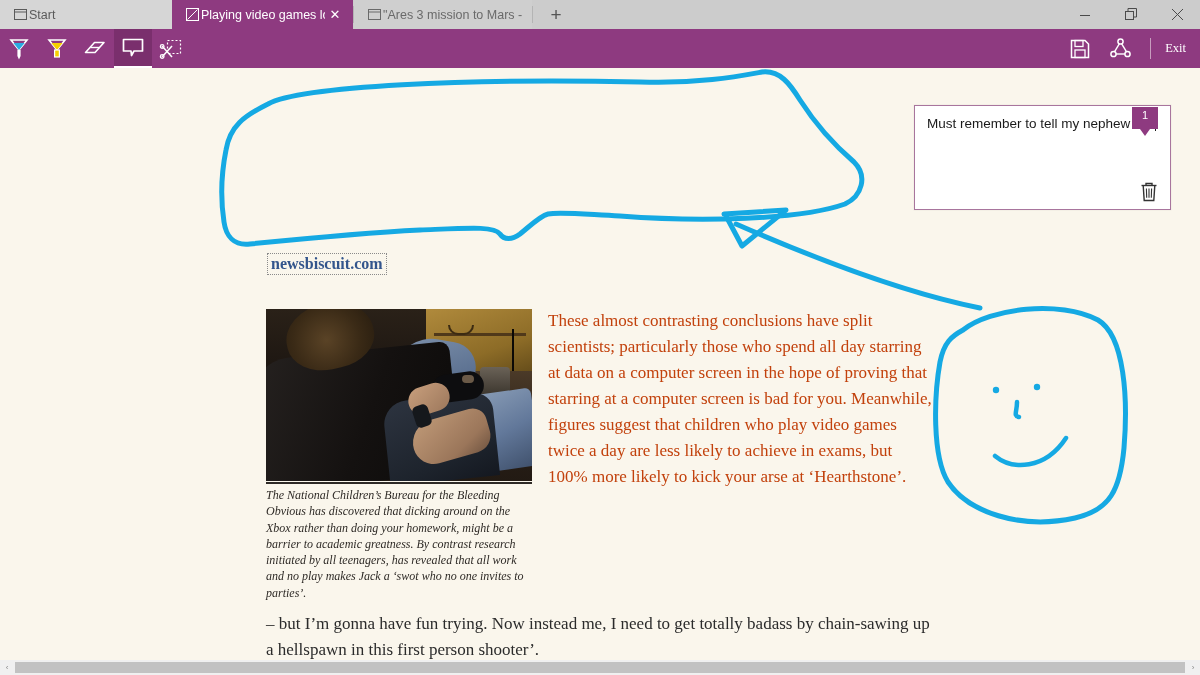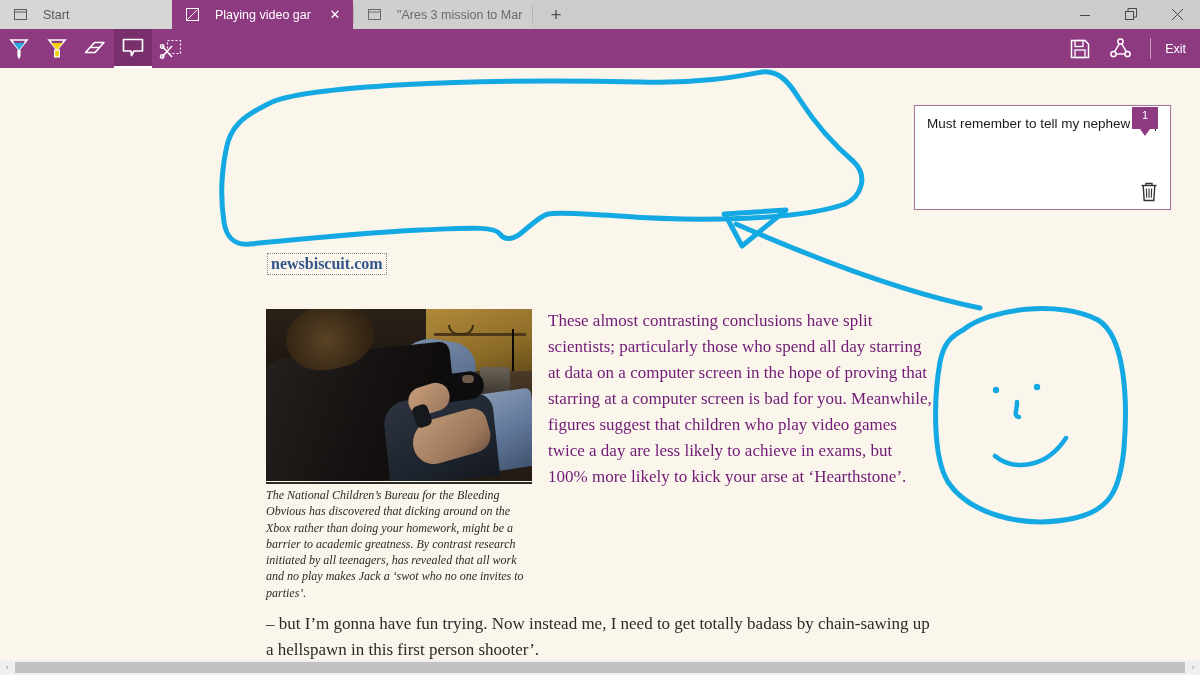--- a/index.html
+++ b/index.html
@@ -13,21 +13,21 @@
   
   .tabstrip {
     position: absolute; top: 0; left: 0;
     width: 1200px; height: 29px;
     background: #cccccc;
     display: flex;
     align-items: stretch;
   }
   .tab {
     display: flex; align-items: center;
-    gap: 16px;
+    gap: 2px;
     padding: 0 10px 0 14px;
     height: 29px;
     font-size: 12.5px;
     color: #3a3a3a;
     position: relative;
     white-space: nowrap;
     overflow: hidden;
   }
   .tab.start {
     width: 172px;
@@ -79,21 +79,21 @@
   .tool {
     width: 38px; height: 39px;
     display: flex; align-items: center; justify-content: center;
   }
   .tool.selected {
     background: #7a2f6d;
     border-bottom: 2px solid #ffffff;
   }
   .inkbar-right {
     margin-left: auto;
-    display: flex; align-items: stretch;
+    display: flex; align-items: stretch; font-family: Liberation Serif, serif;
   }
   .tool-r {
     width: 40px; display: flex; align-items: center; justify-content: center;
   }
   .bar-div { width: 1px; background: #c79dbe; margin: 9px 10px; }
   .exit {
     display: flex; align-items: center; justify-content: center;
     padding: 0 14px 0 4px; color: #fff; font-size: 12.5px;
   }
 
@@ -227,21 +227,21 @@
   }
   .caption-rule {
     position: absolute; left: 266px; top: 414px; width: 266px; height: 2px;
     background: #2e2a26;
   }
   .col-right {
     position: absolute; left: 548px; top: 240px;
     width: 386px;
     font-family: "Liberation Serif", serif;
     font-size: 17px; line-height: 26px;
-    color: #701a75;
+    color: #c2410c;
   }
   .col-right p { margin-bottom: 21px; }
   .fullwidth {
     position: absolute; left: 266px; top: 543px;
     width: 668px;
     font-family: "Liberation Serif", serif;
     font-size: 17px; line-height: 26px;
     color: #2b2b2b;
   }
 

